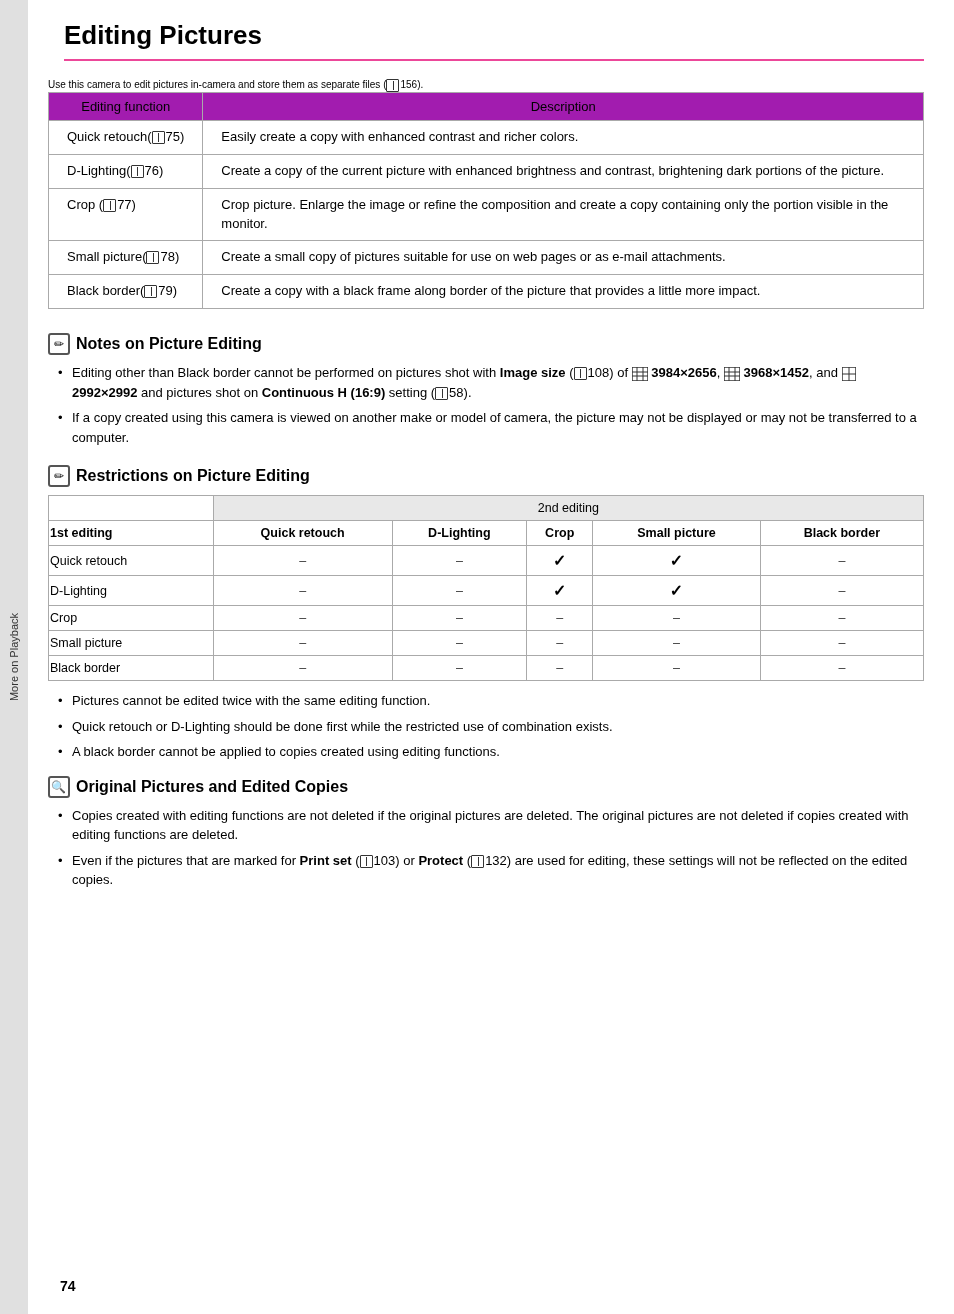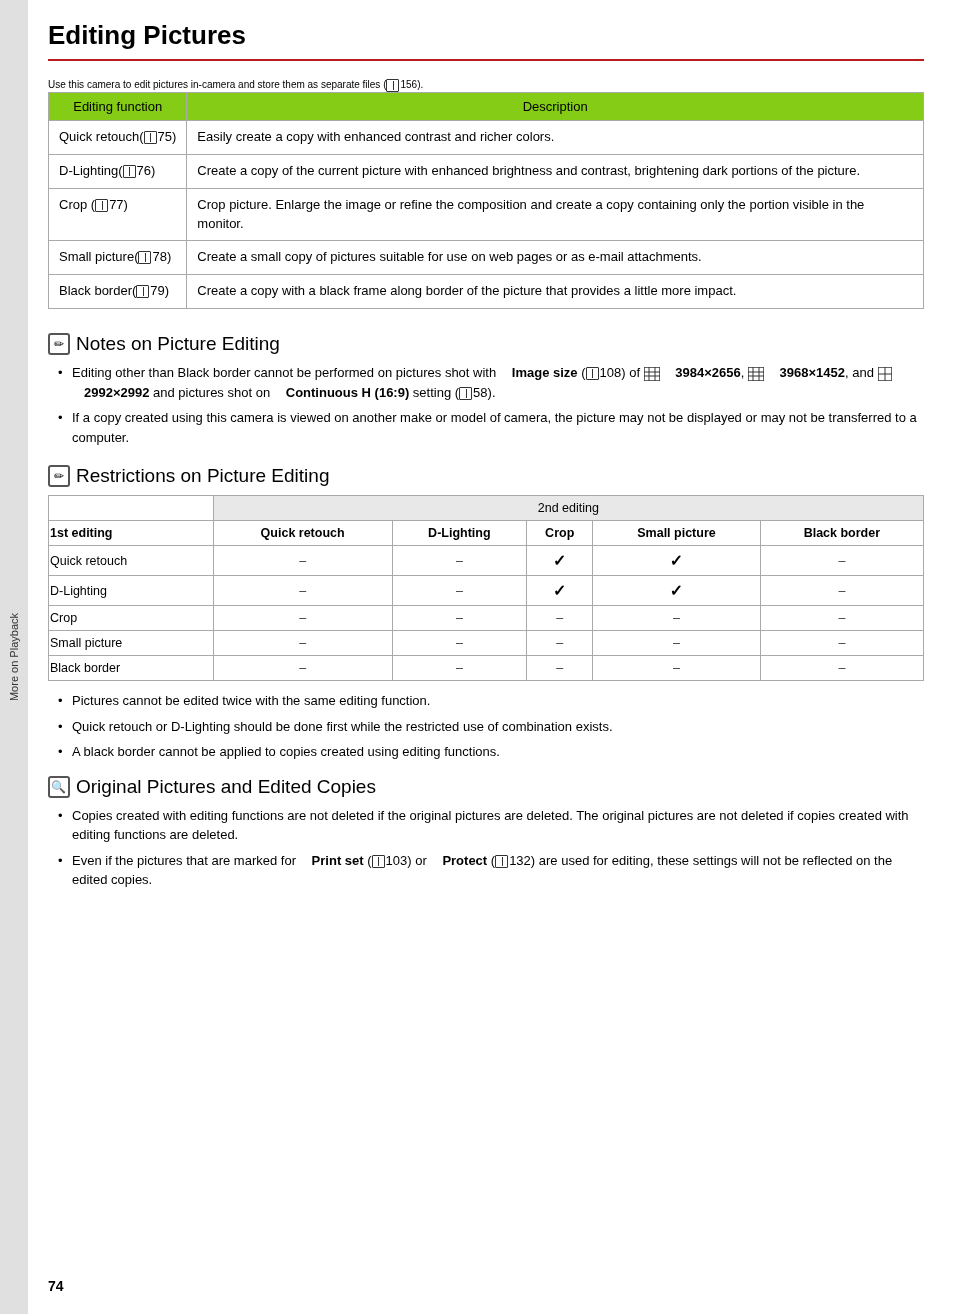--- a/index.html
+++ b/index.html
@@ -39,50 +39,51 @@
 
     .main-content {
       flex: 1;
       padding: 20px 30px 20px 20px;
       position: relative;
     }
 
     .page-title {
       font-size: 26px;
       font-weight: bold;
-      border-bottom: 2px solid #b91c1c;
+      border-bottom: 2px solid #ec4899;
       padding-bottom: 8px;
       margin-bottom: 16px;
+      margin-left: 16px;
     }
 
     .intro-text {
       font-size: 10px;
       margin-bottom: 0;
       line-height: 1.5;
     }
 
     
     .editing-table {
       width: 100%;
       border-collapse: collapse;
       margin-bottom: 24px;
       font-size: 13px;
     }
 
     .editing-table th {
       border: 1px solid #aaa;
-      background: #84cc16;
+      background: #a21caf;
       padding: 6px 10px;
       text-align: center;
       font-weight: normal;
     }
 
     .editing-table td {
       border: 1px solid #aaa;
-      padding: 7px 10px;
+      padding: 7px 18px;
       vertical-align: top;
       line-height: 1.45;
     }
 
     .editing-table td.function-col {
       white-space: nowrap;
       font-size: 13px;
     }
 
     
@@ -102,22 +103,22 @@
       height: 22px;
       border: 2px solid #555;
       border-radius: 3px;
       display: flex;
       align-items: center;
       justify-content: center;
       flex-shrink: 0;
     }
 
     .section-title {
-      font-size: 19px;
-      font-weight: normal;
+      font-size: 16px;
+      font-weight: bold;
     }
 
     .bullet-list {
       list-style: none;
       padding-left: 10px;
     }
 
     .bullet-list li {
       position: relative;
       padding-left: 14px;
@@ -126,21 +127,21 @@
       font-size: 13px;
     }
 
     .bullet-list li::before {
       content: "•";
       position: absolute;
       left: 0;
       top: 0;
     }
 
-    .bold { font-weight: bold; margin-left: 12px; }
+    .bold { font-weight: bold; }
 
     
     .restrictions-section {
       margin-bottom: 14px;
     }
 
     .restrictions-table {
       width: 100%;
       border-collapse: collapse;
       font-size: 12.5px;
@@ -192,21 +193,21 @@
       display: flex;
       align-items: center;
       justify-content: center;
       flex-shrink: 0;
       font-size: 13px;
     }
 
     .page-number {
       position: absolute;
       bottom: 20px;
-      left: 20px;
+      left: 32px;
       font-size: 14px;
       font-weight: bold;
     }
 
     .book-icon {
       display: inline-block;
       width: 13px;
       height: 13px;
       border: 1.5px solid #333;
       border-radius: 1px;

